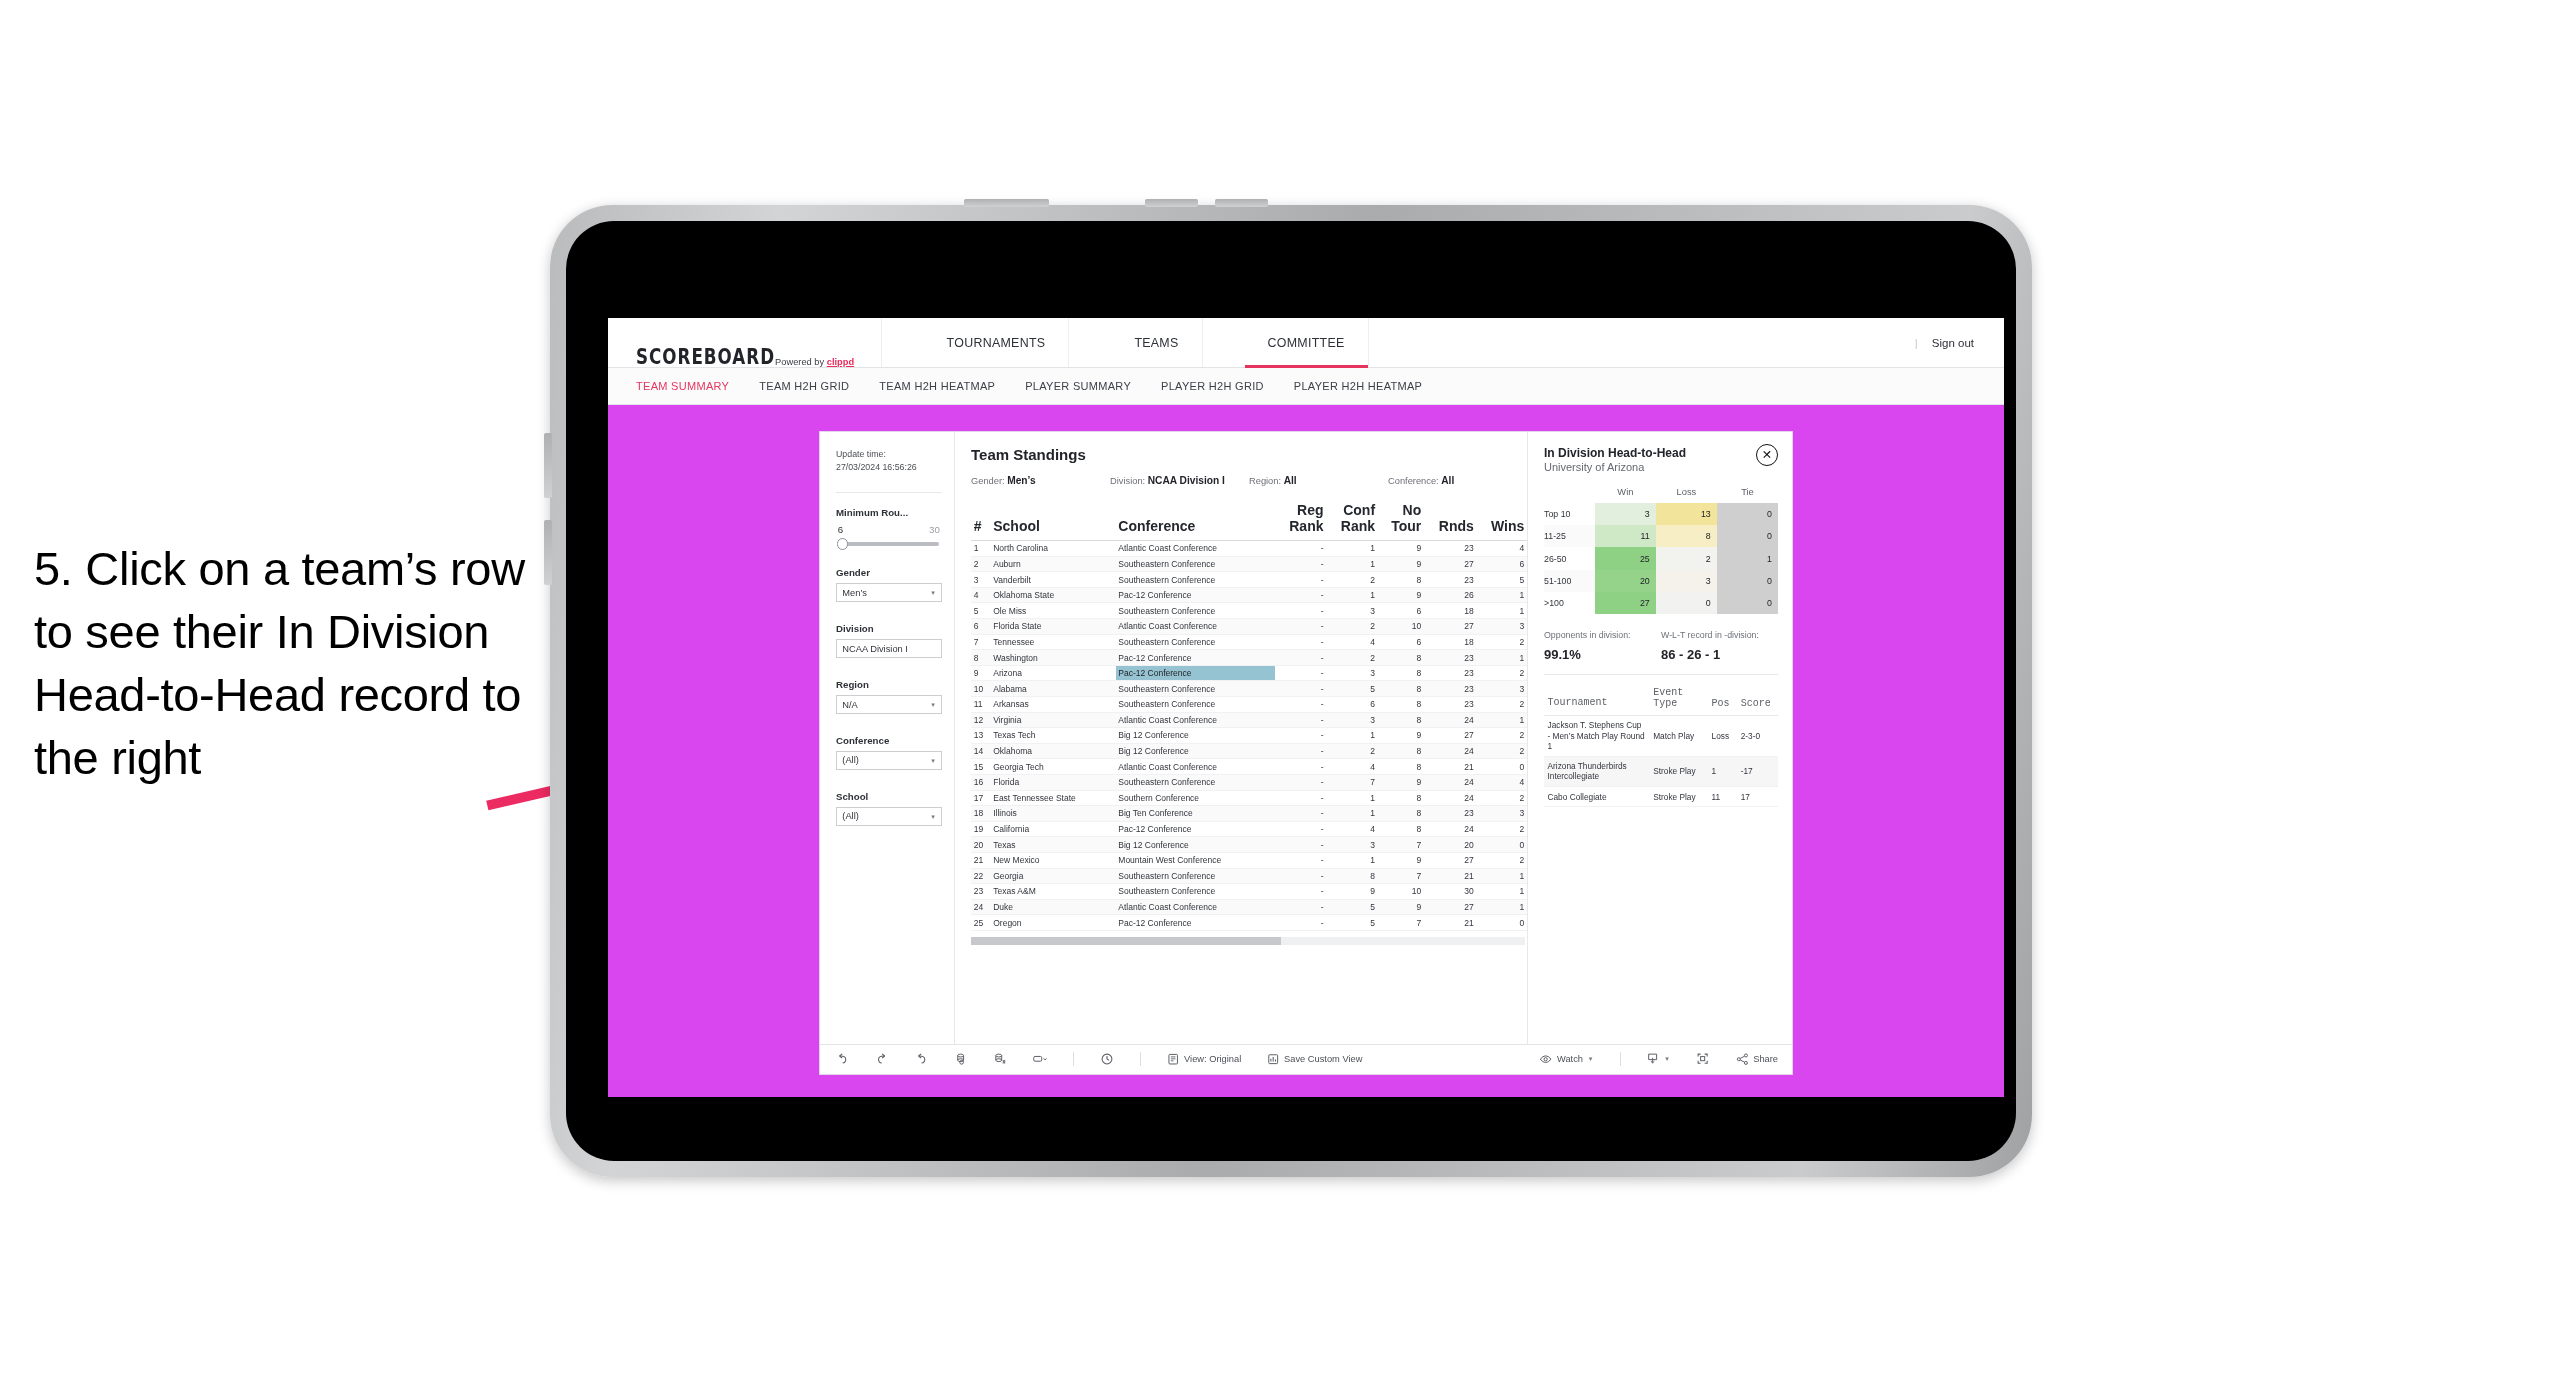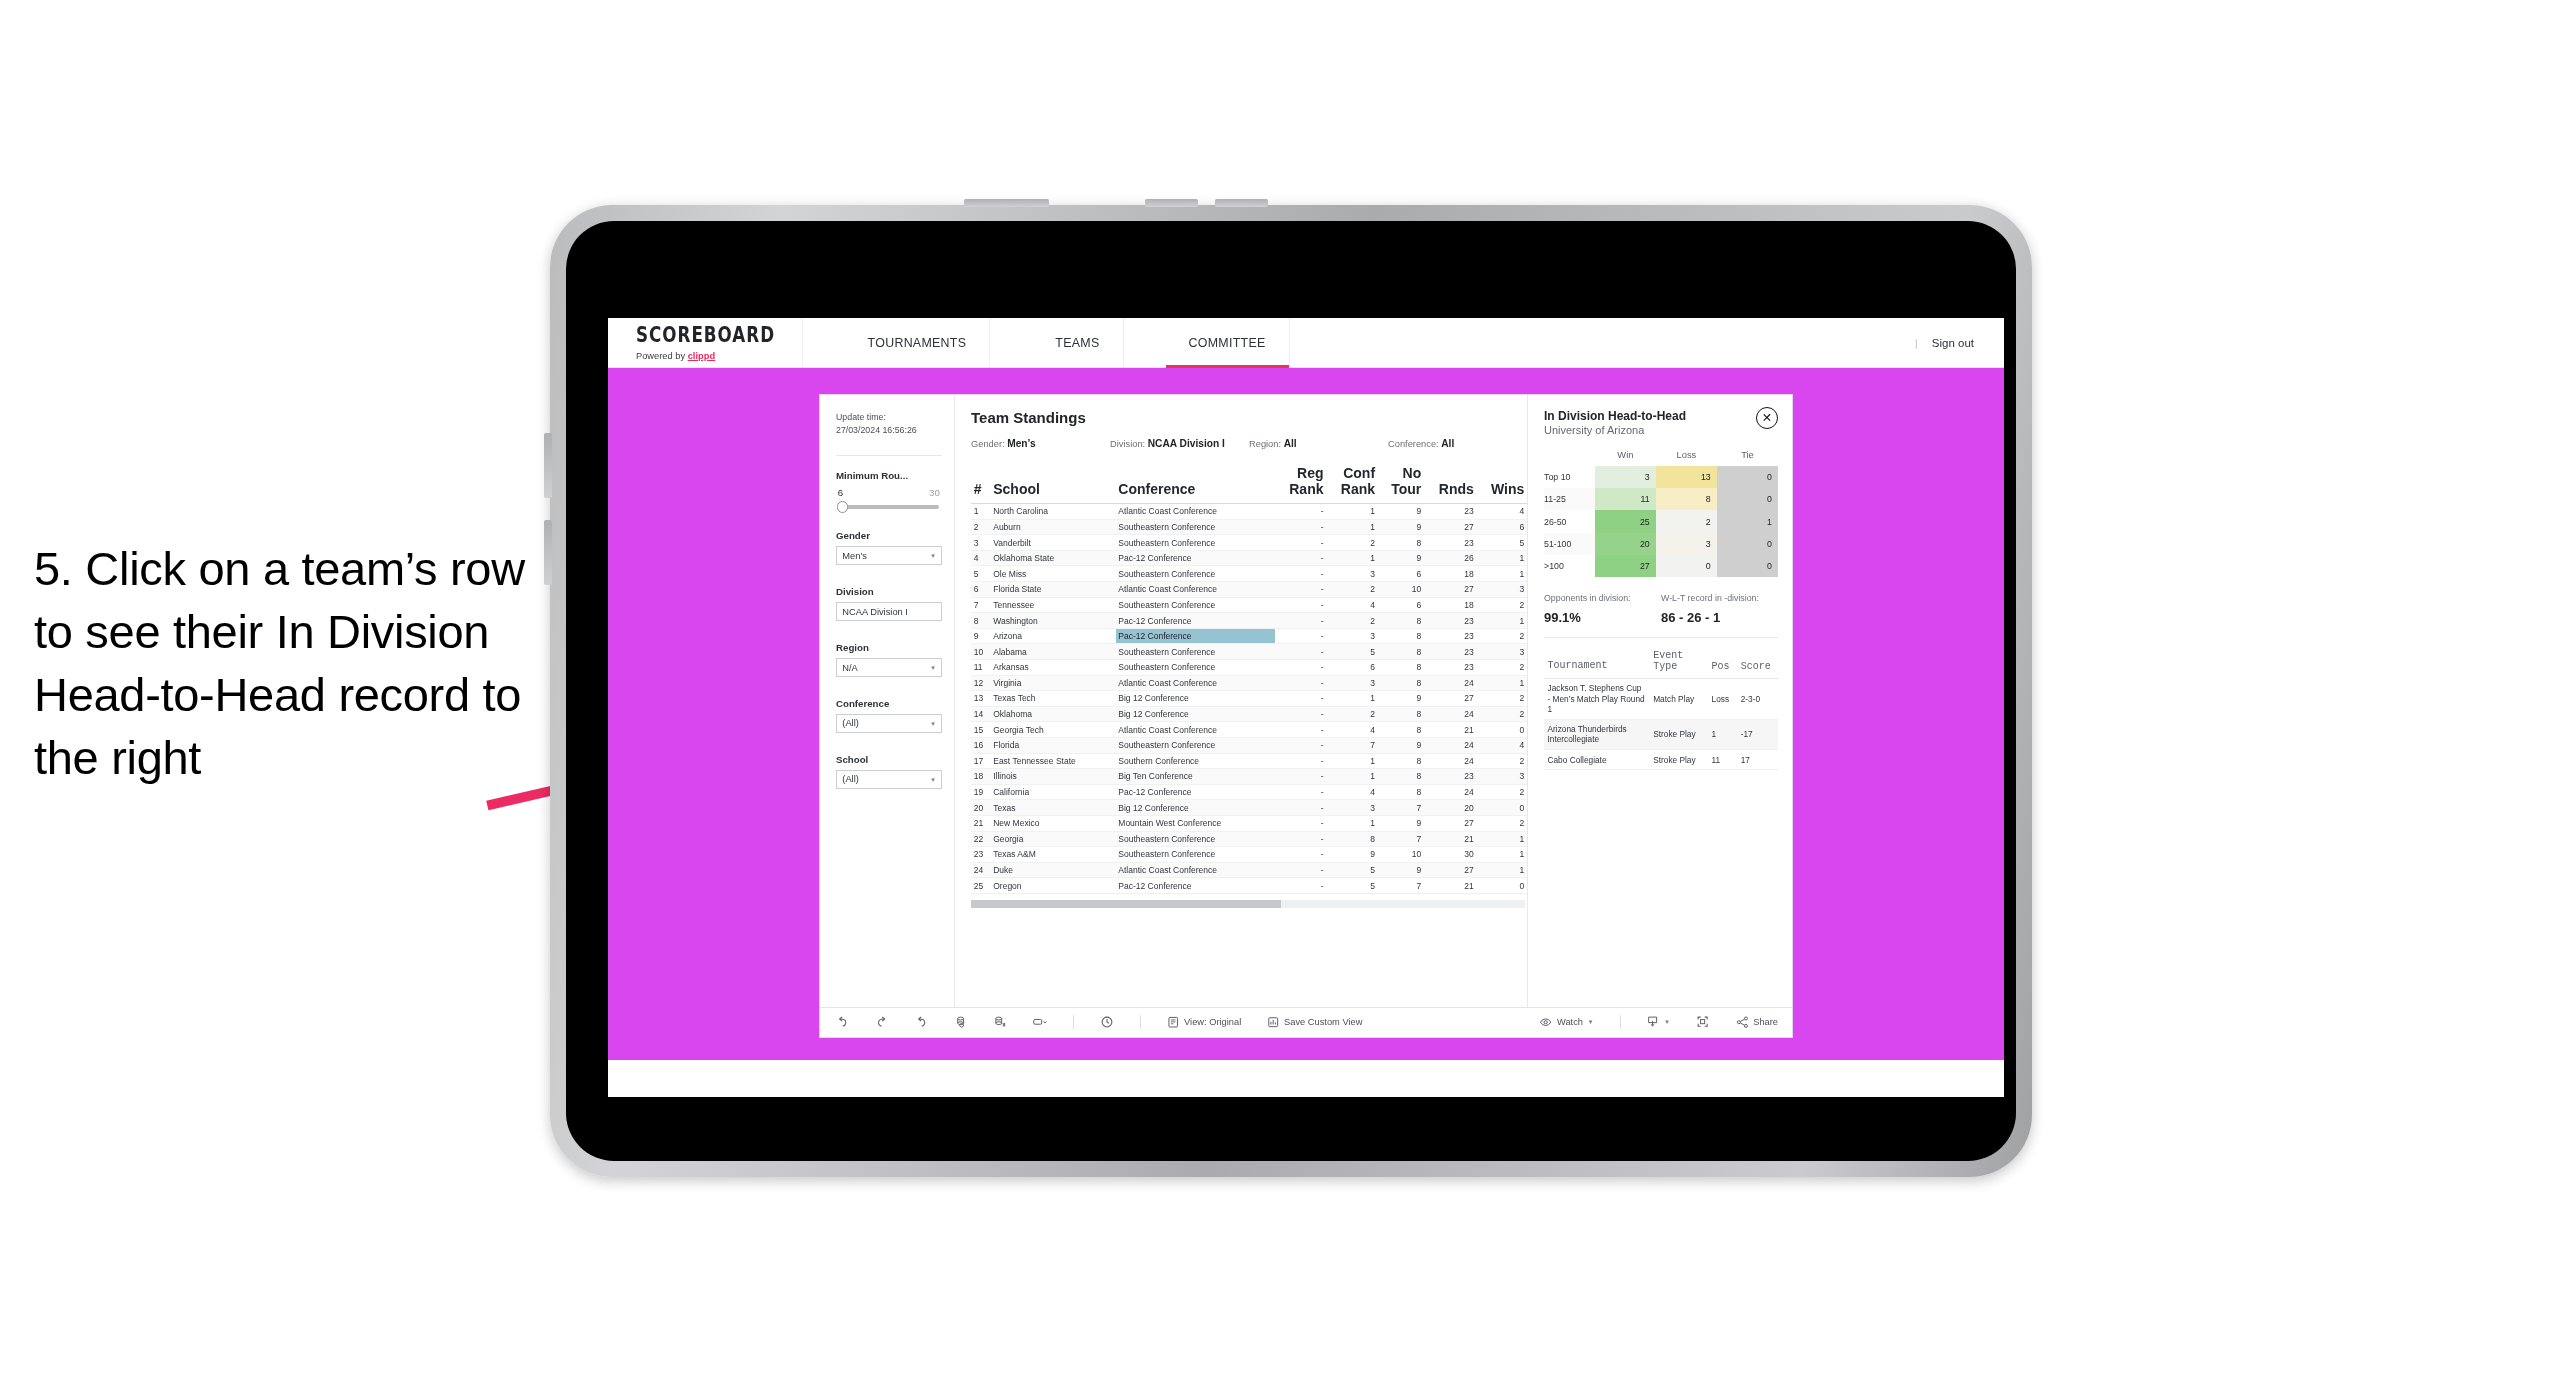--- a/index.html
+++ b/index.html
@@ -62,23 +62,24 @@
 
   
   #top-nav {
     height: 50px;
     background: #ffffff;
     border-bottom: 0.9px solid #e2e4e8;
     display: flex; align-items: stretch;
     position: relative;
   }
   #brand {
-    display: flex; flex-direction: column; justify-content: center;
+    display: flex; flex-direction: row; justify-content: center;
     padding: 0 26.5px 0 28px;
     border-right: 0.9px solid #eceef1;
+    align-items: flex-end;
   }
   #brand-title {
     font-size: 18.6px; font-weight: 700; letter-spacing: 1px;
     color: #22242a;
     font-family: "DejaVu Sans Condensed","Liberation Sans", sans-serif;
     transform: scaleY(1.18); transform-origin: left center;
   }
   #brand-sub { font-size: 9.3px; color: #3a3d44; margin-top: 5.3px; }
   #brand-sub b { color: #ec2b5b; font-weight: 700; text-decoration: underline; }
   .nav-link {
@@ -279,20 +280,28 @@
         </div>
         <div class="nav-link">TOURNAMENTS</div>
         <div class="nav-link">TEAMS</div>
         <div class="nav-link active">COMMITTEE</div>
         <div id="signout-wrap">
           <span id="signout-div">|</span>
           <span>Sign out</span>
         </div>
       </div>
 
+      <div id="sub-nav">
+        <div class="sub-tab active">TEAM SUMMARY</div>
+        <div class="sub-tab">TEAM H2H GRID</div>
+        <div class="sub-tab">TEAM H2H HEATMAP</div>
+        <div class="sub-tab">PLAYER SUMMARY</div>
+        <div class="sub-tab">PLAYER H2H GRID</div>
+        <div class="sub-tab">PLAYER H2H HEATMAP</div>
+      </div>
 
       <div id="canvas">
         <div id="viz">
           <div id="viz-body">
 
             <div id="filters">
               <div id="update-time">
                 <div>Update time:</div>
                 <div>27/03/2024 16:56:26</div>
               </div>

